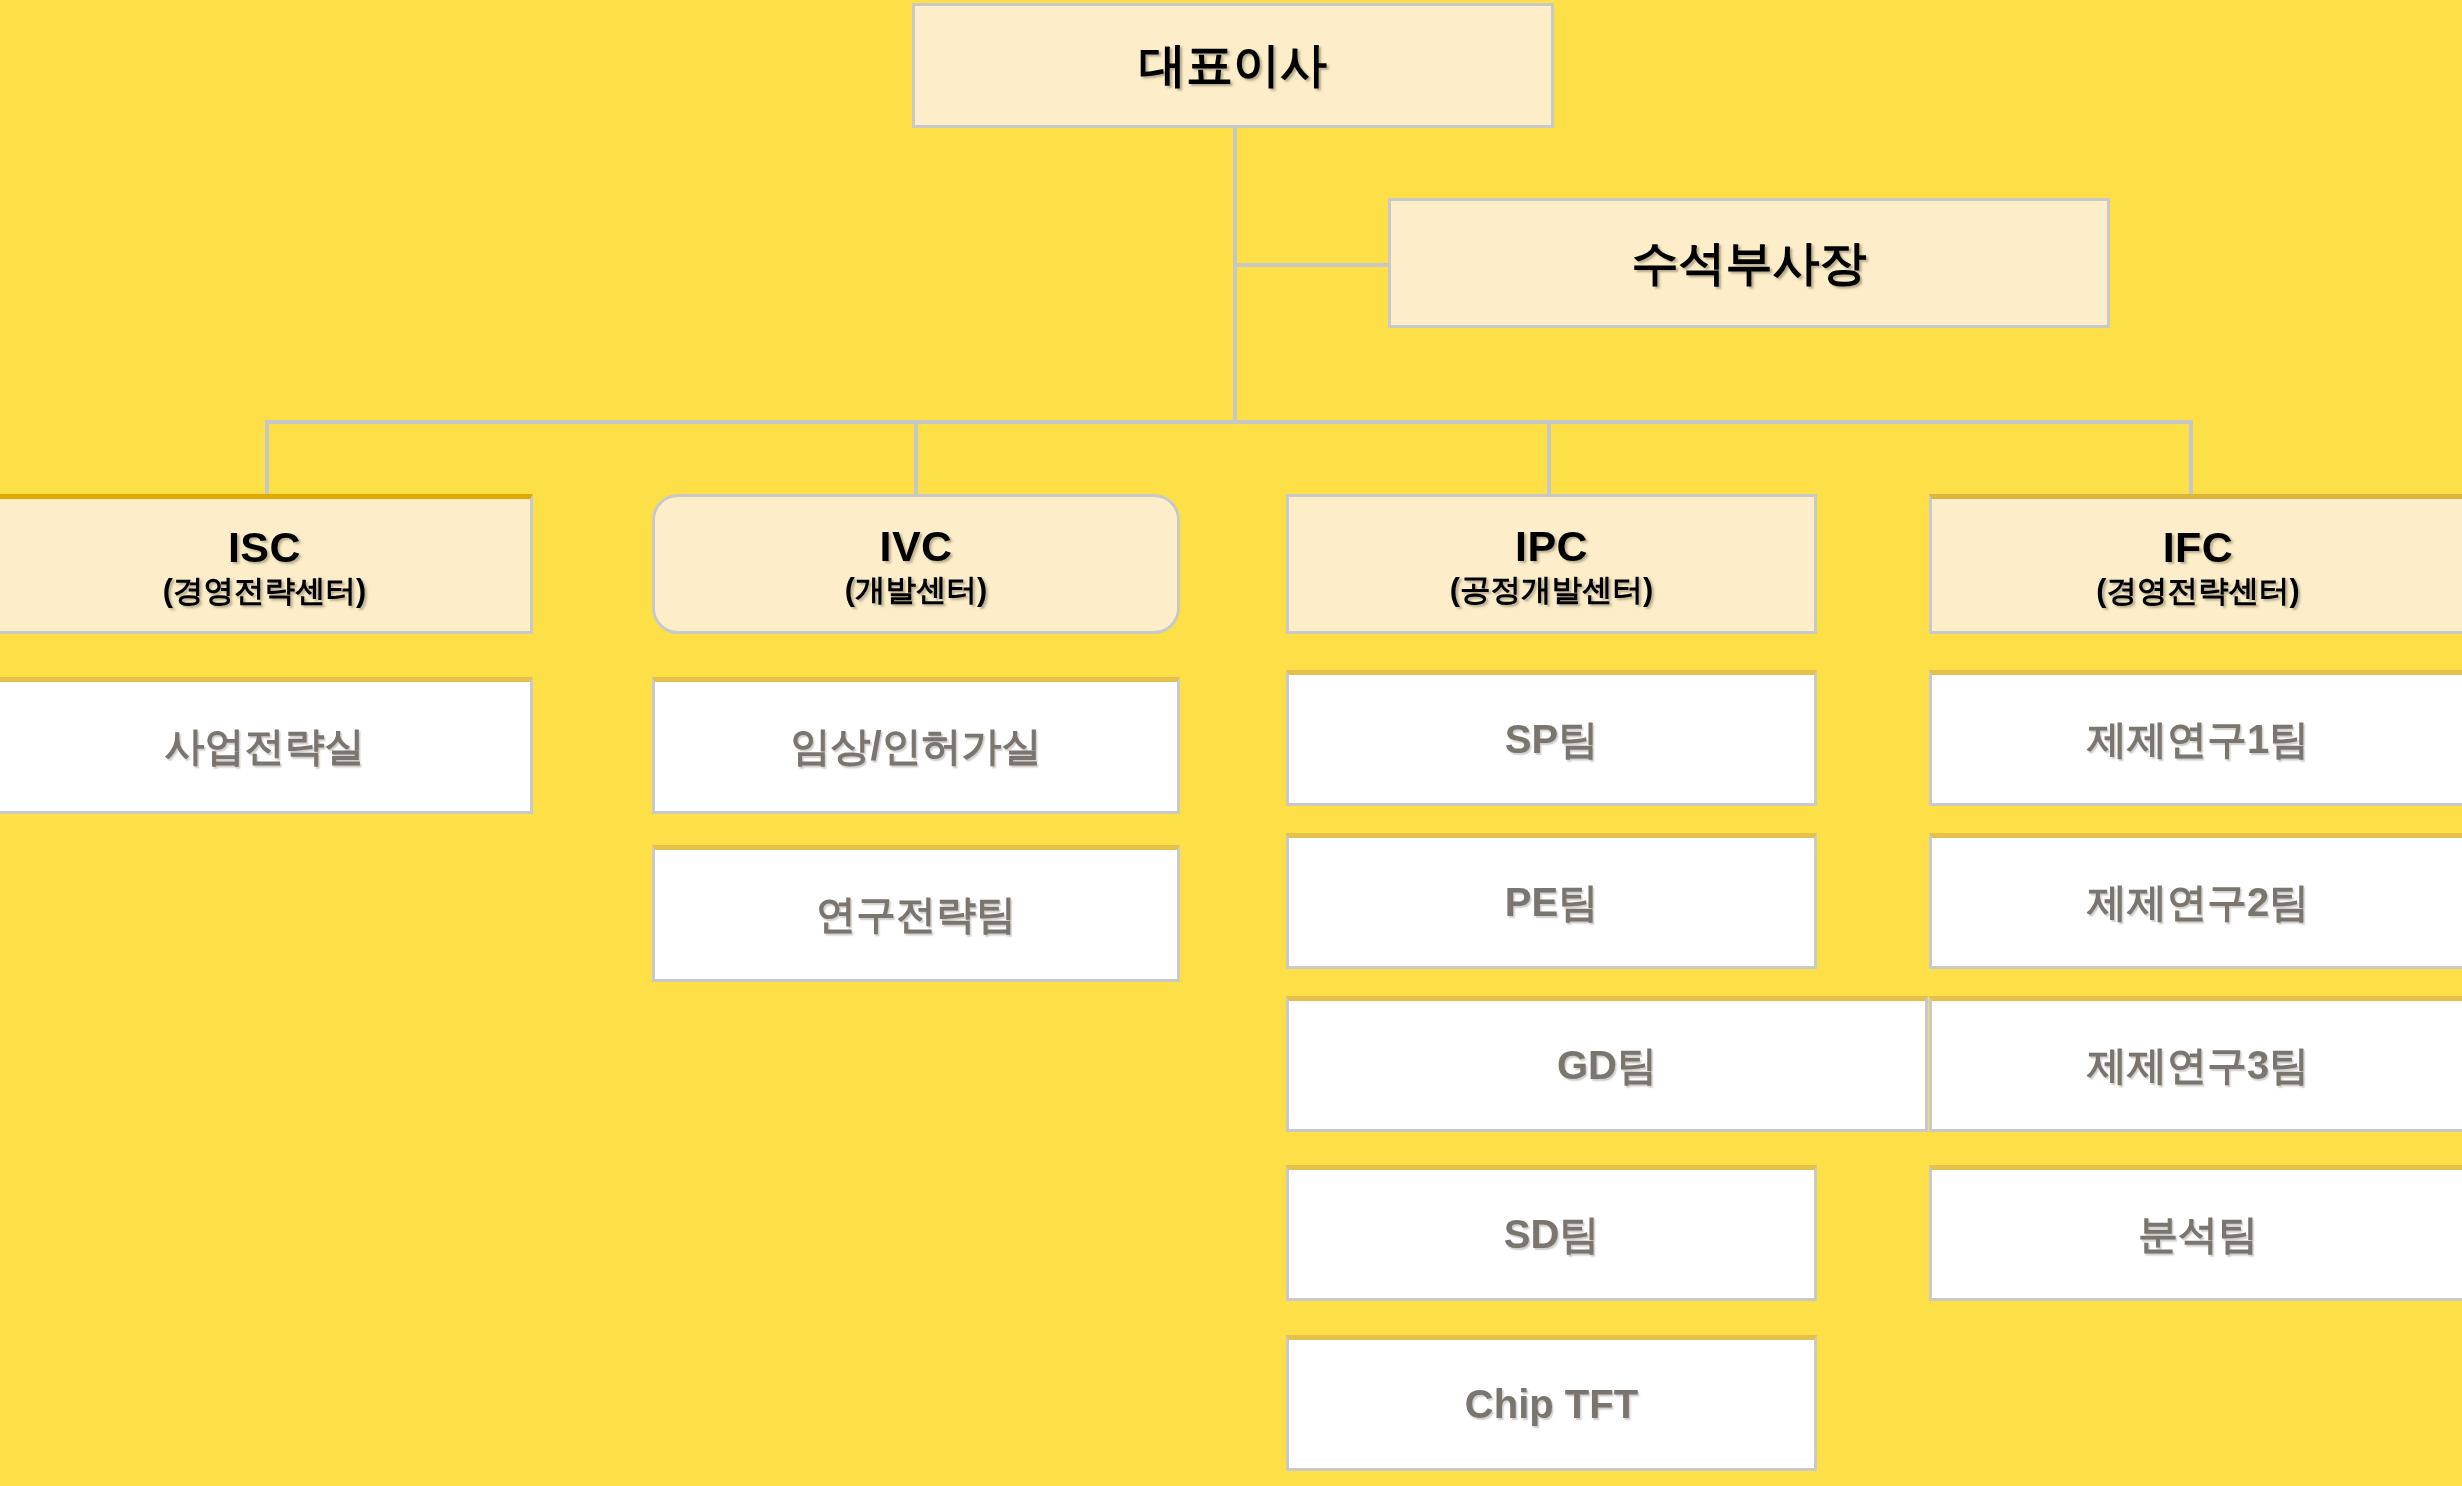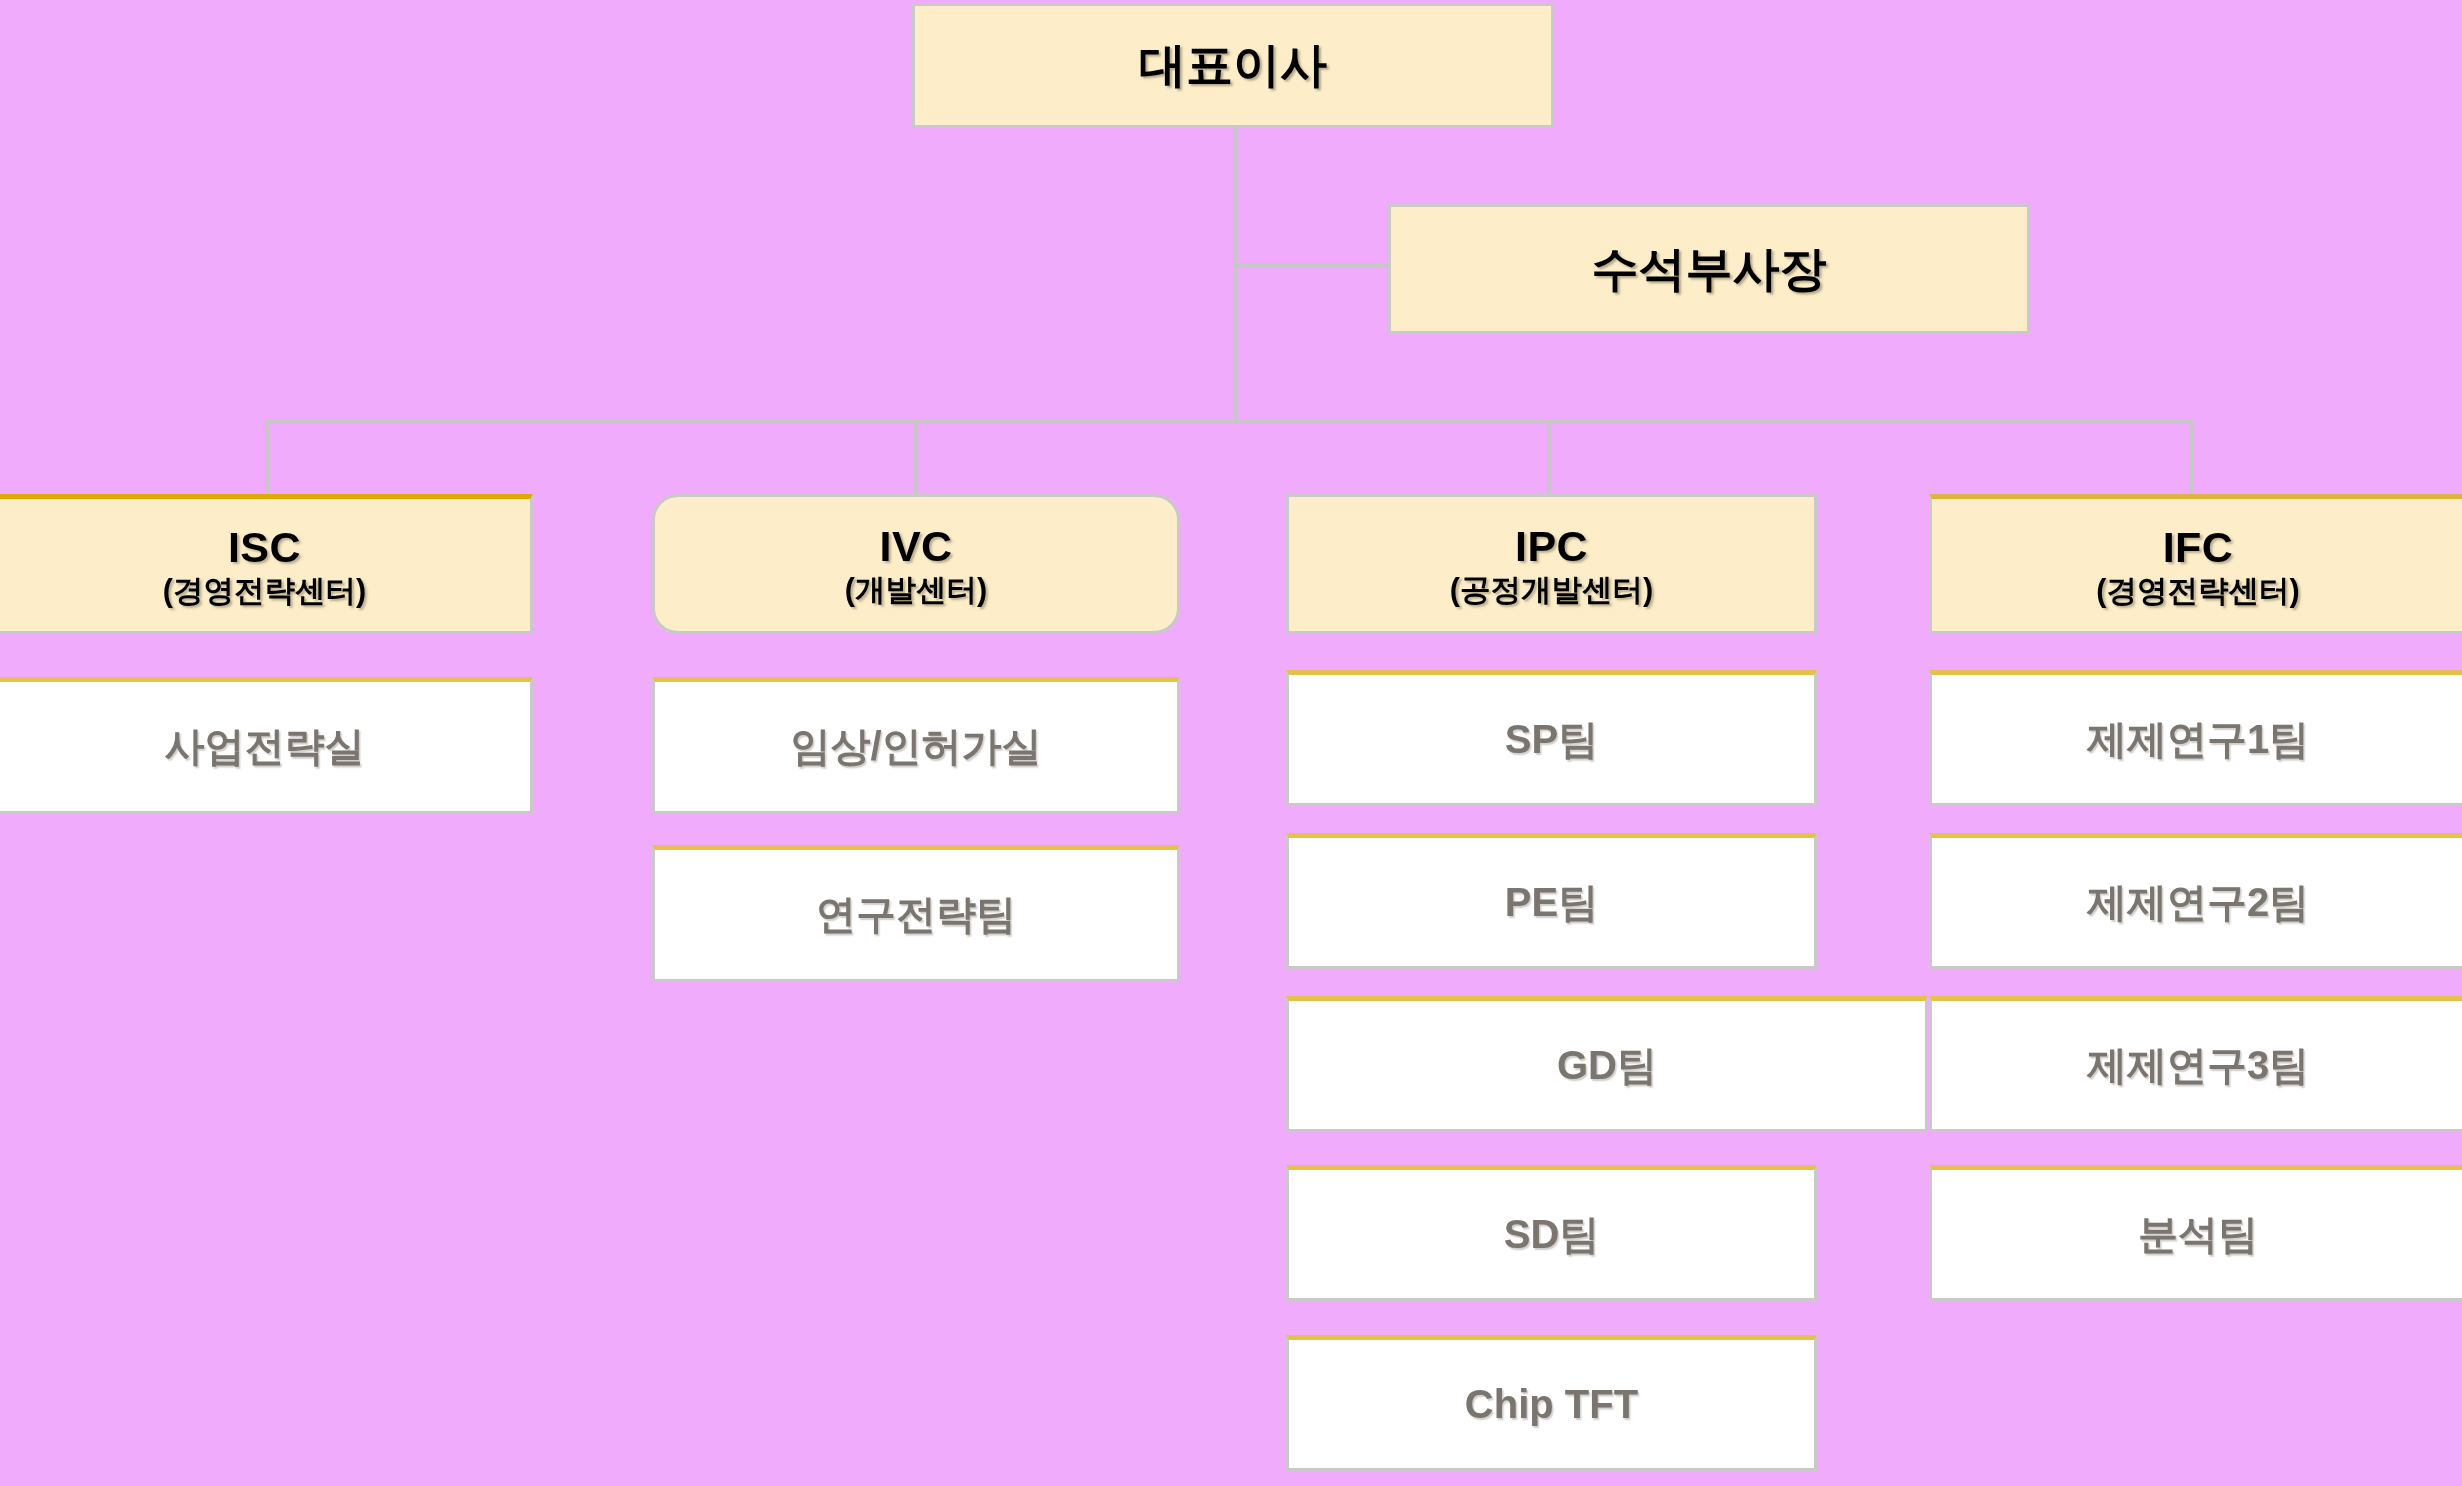--- a/index.html
+++ b/index.html
@@ -8,21 +8,21 @@
     background: #ffffff;
   }
   body {
     font-family: "Liberation Sans", "DejaVu Sans", sans-serif;
   }
 
   #org-chart {
     position: relative;
     width: 2462px;
     height: 1486px;
-    background: #f0abfc;
+    background: #fde047;
     overflow: hidden;
   }
 
   
   .conn {
     position: absolute;
     background: #c7c7c7;
   }
   .conn.v { width: 3.8px; }
   .conn.h { height: 3.8px; }
@@ -88,21 +88,21 @@
 
   <div class="conn v" style="left:265px; top:420px; height:75px;"></div>
   <div class="conn v" style="left:914px; top:420px; height:75px;"></div>
   <div class="conn v" style="left:1547px; top:420px; height:75px;"></div>
   <div class="conn v" style="left:2189px; top:420px; height:75px;"></div>
 
   <div class="box exec" style="left:912px; top:3.1px; width:642px; height:125px;">
     <span class="title-main">대표이사</span>
   </div>
 
-  <div class="box exec" style="left:1388px; top:198px; width:642px; height:130px;margin-top:6px;">
+  <div class="box exec" style="left:1388px; top:198px; width:722px; height:130px;">
     <span class="title-main">수석부사장</span>
   </div>
 
   <div class="box center-head gold-top" style="left:-4.6px; top:494px; width:538px; height:140px;">
     <span class="abbr">ISC</span>
     <span class="kor">(경영전략센터)</span>
   </div>
 
   <div class="box center-head" style="left:652px; top:494px; width:528px; height:140px;border-radius:26px;">
     <span class="abbr">IVC</span>

